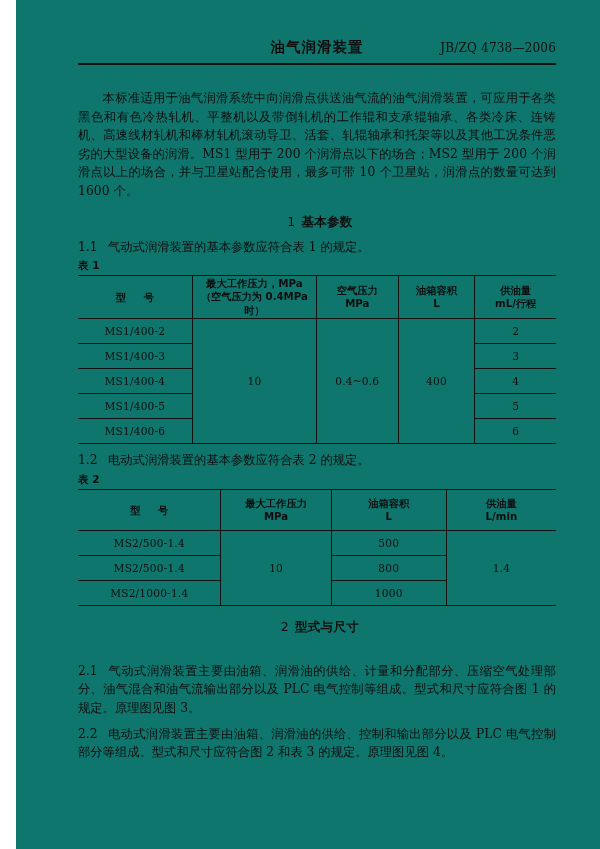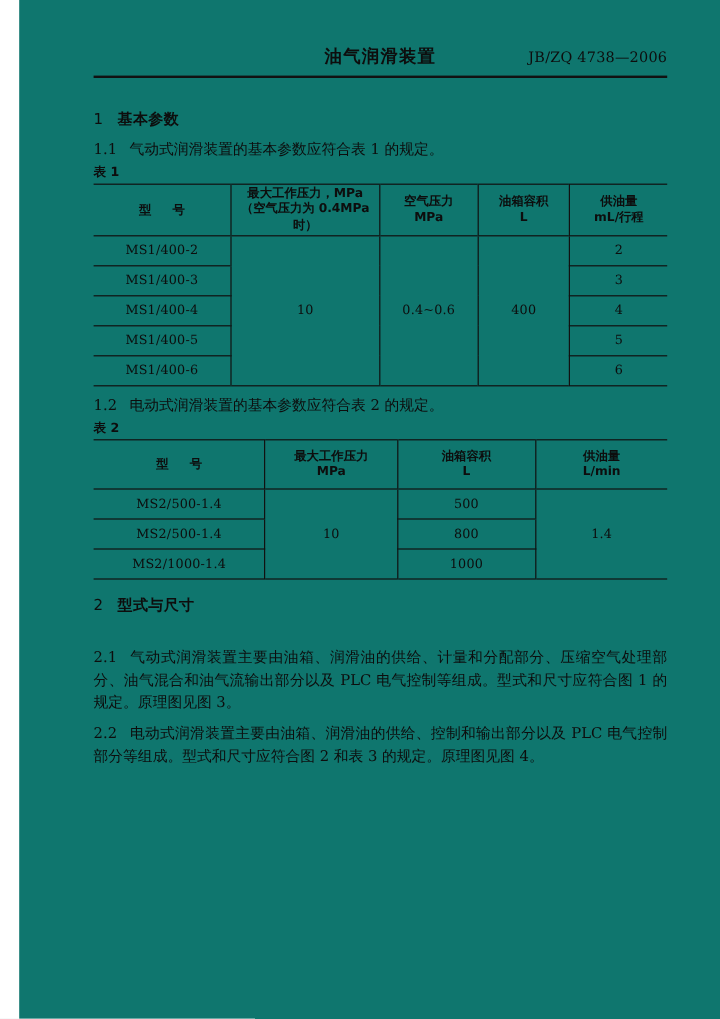--- a/index.html
+++ b/index.html
@@ -69,20 +69,21 @@
     letter-spacing: 0.1px;
   }
   .para.indent { text-indent: 2em; }
   .intro { margin-top: 11px; }
   .sec-h {
     font-family: "DejaVu Sans", "Liberation Sans", sans-serif;
     font-weight: bold;
     font-size: 12.5px;
     margin: 13px 0 0 0;
     letter-spacing: 0.3px;
+    text-align: center;
   }
   .sec-h .num {
     display: inline-block;
     min-width: 20px;
     font-weight: normal;
   }
   .sub {
     font-size: 12.3px;
     line-height: 18.6px;
     margin: 7px 0 0 0;
@@ -155,20 +156,21 @@
 
 <div class="page">
   <div class="content">
 
     <div class="pg-header">
       <div class="hdr-title">油气润滑装置</div>
       <div class="hdr-std">JB/ZQ 4738—2006</div>
       <div class="hdr-rule"></div>
     </div>
 
+    <p class="para indent intro">本标准适用于油气润滑系统中向润滑点供送油气流的油气润滑装置，可应用于各类黑色和有色冷热轧机、平整机以及带倒轧机的工作辊和支承辊轴承、各类冷床、连铸机、高速线材轧机和棒材轧机滚动导卫、活套、轧辊轴承和托架等以及其他工况条件恶劣的大型设备的润滑。MS1 型用于 200 个润滑点以下的场合；MS2 型用于 200 个润滑点以上的场合，并与卫星站配合使用，最多可带 10 个卫星站，润滑点的数量可达到 1600 个。</p>
 
     <div class="sec-h">
       <span class="num">1</span><span>基本参数</span>
     </div>
 
 
     <div class="sub">
       <span class="clnum">1.1</span><span>气动式润滑装置的基本参数应符合表 1 的规定。</span>
     </div>
 

